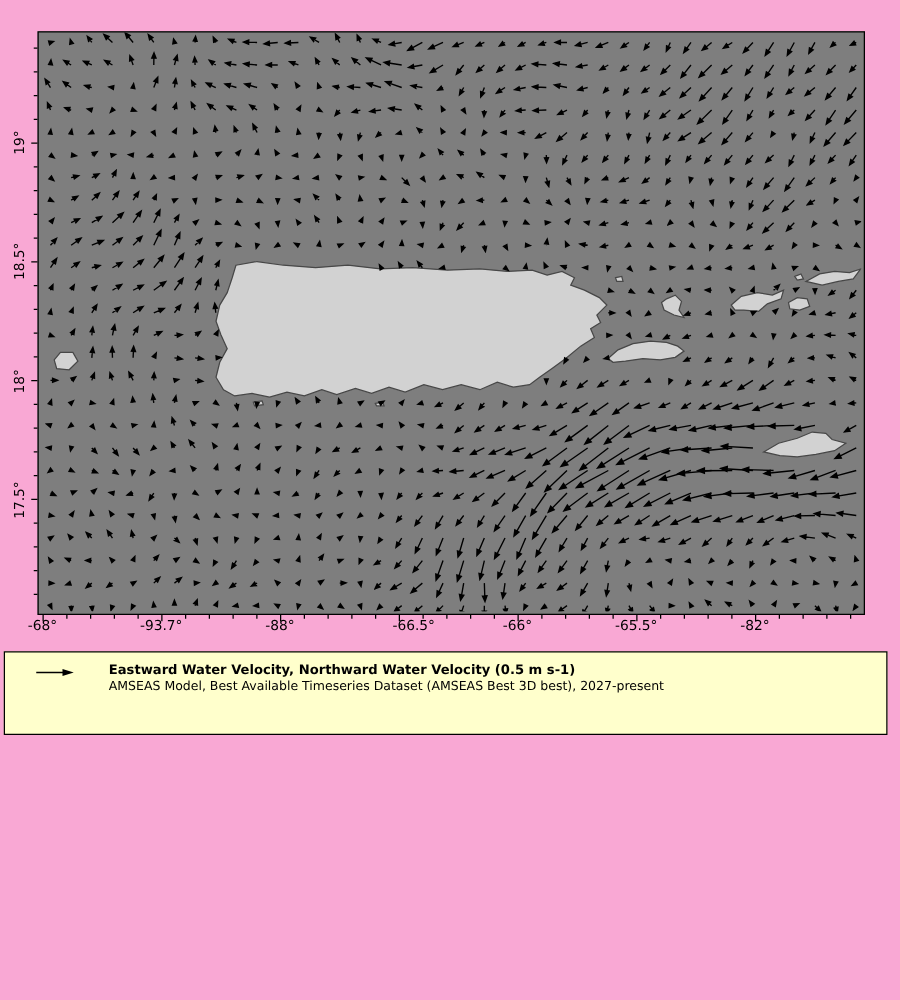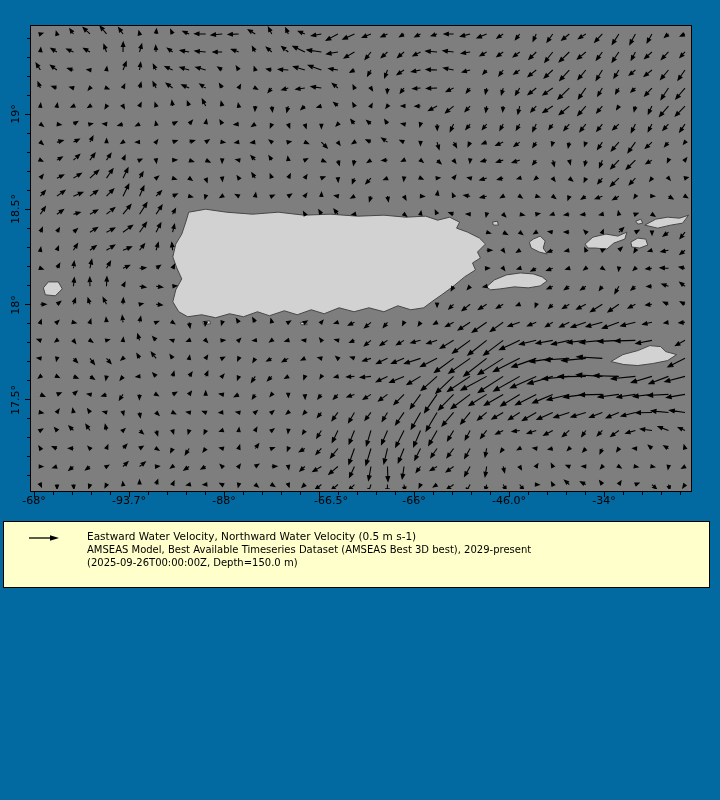--- a/index.html
+++ b/index.html
@@ -1,17 +1,17 @@
 <!DOCTYPE html>
 <html><head>
 <meta charset="utf-8">
 <style>
   html,body{margin:0;padding:0;background:#ffffff;}
   #figure{
-    position:relative;width:720px;height:800px;background:#0369a1;
+    position:relative;width:720px;height:800px;background:#f9a8d4;
     font-family:"DejaVu Sans","Liberation Sans",sans-serif;overflow:hidden;
   }
   #axes{
     position:absolute;left:30px;top:25px;width:660px;height:465px;
     border:1px solid #000;background:#7e7e7e;
   }
   #axes svg{position:absolute;left:0;top:0;display:block;}
   .xtick{position:absolute;width:1px;background:#000;}
   .ytick{position:absolute;height:1px;background:#000;}
   .xlab{
@@ -23,21 +23,21 @@
     font-size:11px;color:#000;white-space:nowrap;
     transform:translate(-0px,-7px) rotate(-90deg);
   }
   #legend{
     position:absolute;left:3px;top:521px;width:707px;height:67px;
     box-sizing:border-box;border:1.5px solid #000;
   }
   #legend-arrow{position:absolute;left:24px;top:9px;}
   #legend-text{position:absolute;left:83px;top:7px;}
   .lg-line{font-size:10px;line-height:13.2px;color:#000;white-space:nowrap;}
-  .lg-title{font-size:10.5px;font-weight:normal;line-height:14px;color:#000;white-space:nowrap;}
+  .lg-title{font-size:10.5px;font-weight:bold;line-height:14px;color:#000;white-space:nowrap;}
 </style>
 </head>
 <body>
 
 <div id="figure">
 
   <div id="axes" style="background: rgb(126, 126, 126); border-color: rgb(0, 0, 0);">
     <svg id="map-svg" width="658" height="463" viewBox="0 0 660 465">
       <g id="land-layer">
           <polygon points="158,187 175,184 196,187 222,189 248,187 274,190 300,189 328,191 354,190 376,192 396,191 408,195 420,192 430,197 427,203 438,207 450,213 456,219 448,227 451,233 443,238 446,245 435,252 423,262 412,270 402,277 394,283 381,285 368,281 354,287 339,283 324,287 309,283 294,289 281,285 267,290 254,286 239,291 227,287 213,292 199,289 185,293 171,290 157,292 148,287 142,277 145,265 151,254 146,243 142,232 145,219 151,209 155,197" fill="#d2d2d2" stroke="#474747" stroke-width="1"></polygon>
@@ -1051,33 +1051,32 @@
       <div class="ytick" style="top: 437px; left: 27px; width: 3px;"></div>
       <div class="ytick" style="top: 456px; left: 27px; width: 3px;"></div>
       <div class="ytick" style="top: 475px; left: 27px; width: 3px;"></div>
     </div>
   <div id="label-layer">
       <div class="xlab" style="left: 34px;">-68°</div>
       <div class="xlab" style="left: 129px;">-93.7°</div>
       <div class="xlab" style="left: 224px;">-88°</div>
       <div class="xlab" style="left: 331px;">-66.5°</div>
       <div class="xlab" style="left: 414px;">-66°</div>
-      <div class="xlab" style="left: 509px;">-46.0°</div>
-      <div class="xlab" style="left: 604px;">-34°</div>
+      <div class="xlab" style="left: 509px;">-65.5°</div>
+      <div class="xlab" style="left: 604px;">-82°</div>
       <div class="ylab" style="top: 114px;">19°</div>
       <div class="ylab" style="top: 209px;">18.5°</div>
       <div class="ylab" style="top: 305px;">18°</div>
       <div class="ylab" style="top: 400px;">17.5°</div>
     </div>
 
   <div id="legend" style="background: rgb(255, 255, 204); border-color: rgb(0, 0, 0);">
     <svg id="legend-arrow" width="46" height="14" viewBox="0 0 46 14">
       <line x1="1" y1="7" x2="23" y2="7" stroke="#000" stroke-width="1.3"></line>
       <polygon points="31,7 22,4.2 22,9.8" fill="#000"></polygon>
     </svg>
     <div id="legend-text">
       <div class="lg-title">Eastward Water Velocity, Northward Water Velocity (0.5 m s-1)</div>
-      <div class="lg-line">AMSEAS Model, Best Available Timeseries Dataset (AMSEAS Best 3D best), 2029-present</div>
-      <div class="lg-line">(2025-09-26T00:00:00Z, Depth=150.0 m)</div>
+      <div class="lg-line">AMSEAS Model, Best Available Timeseries Dataset (AMSEAS Best 3D best), 2027-present</div>
     </div>
   </div>
 
 </div>
 
 </body></html>

